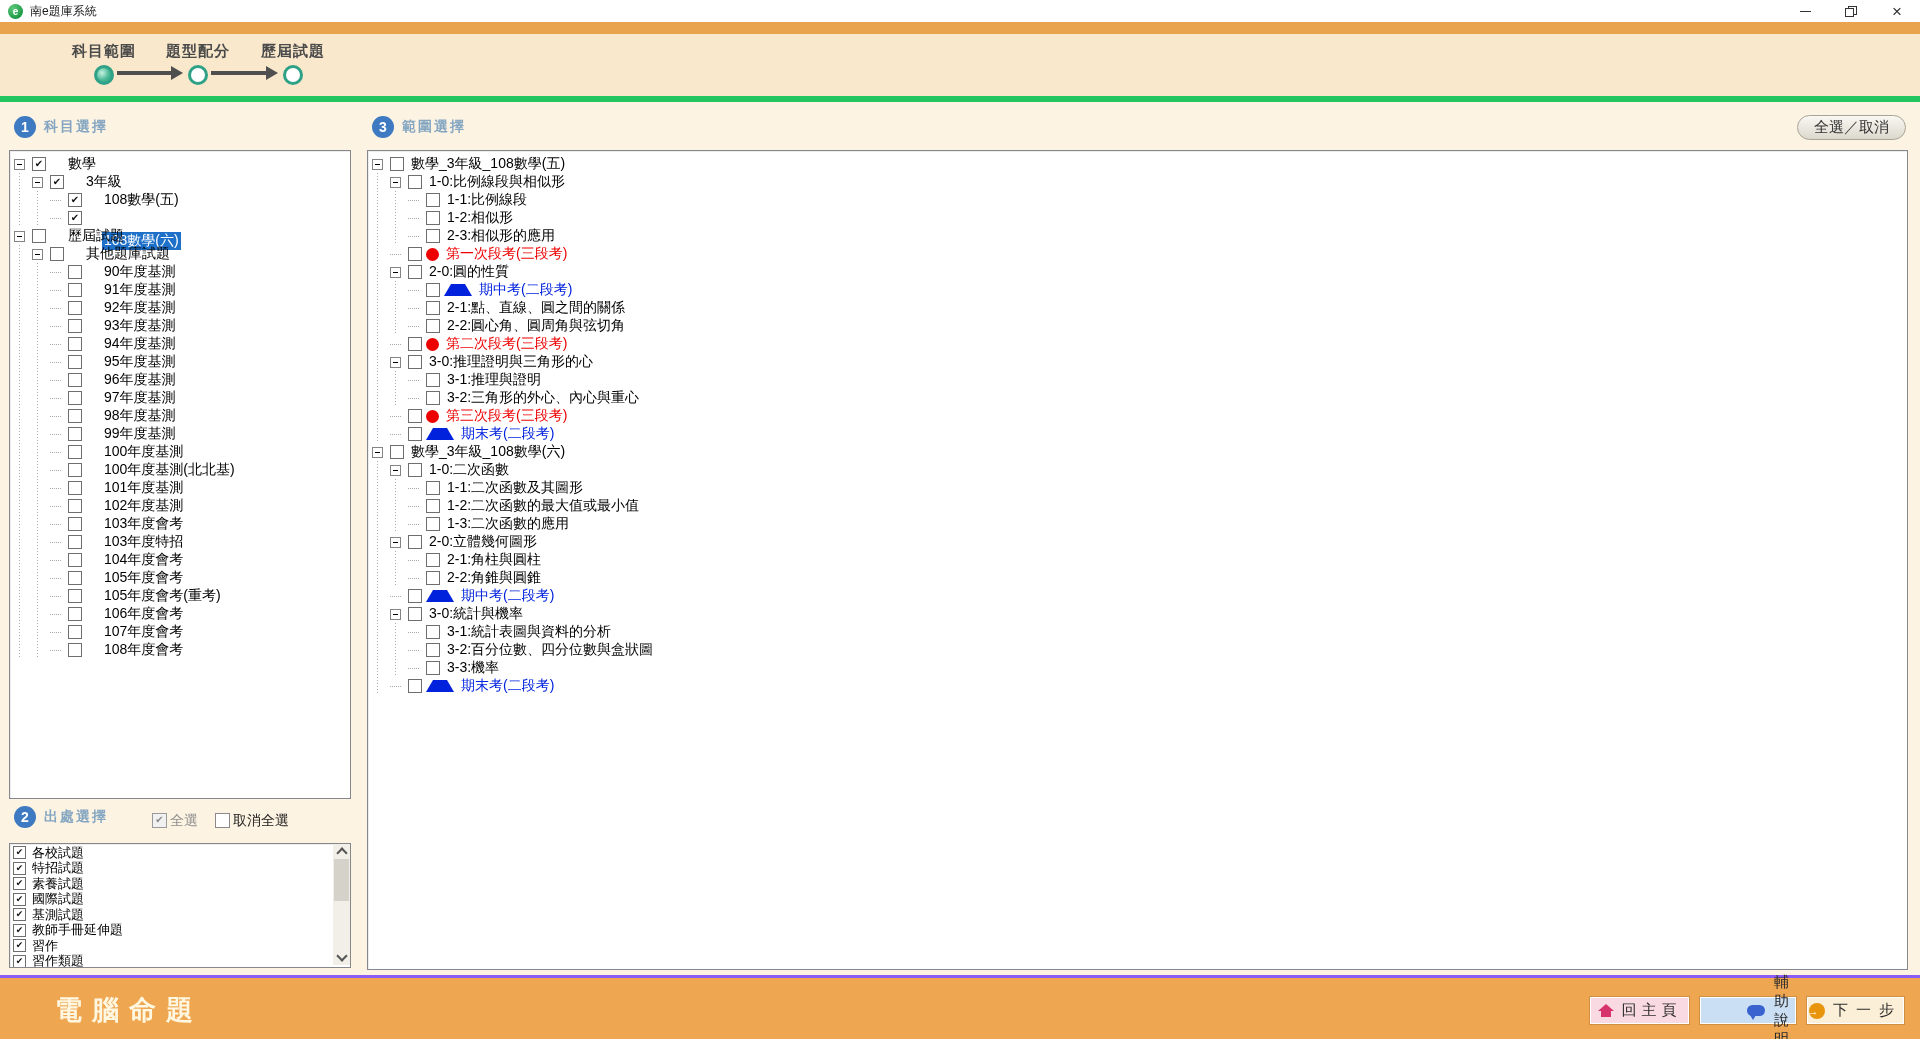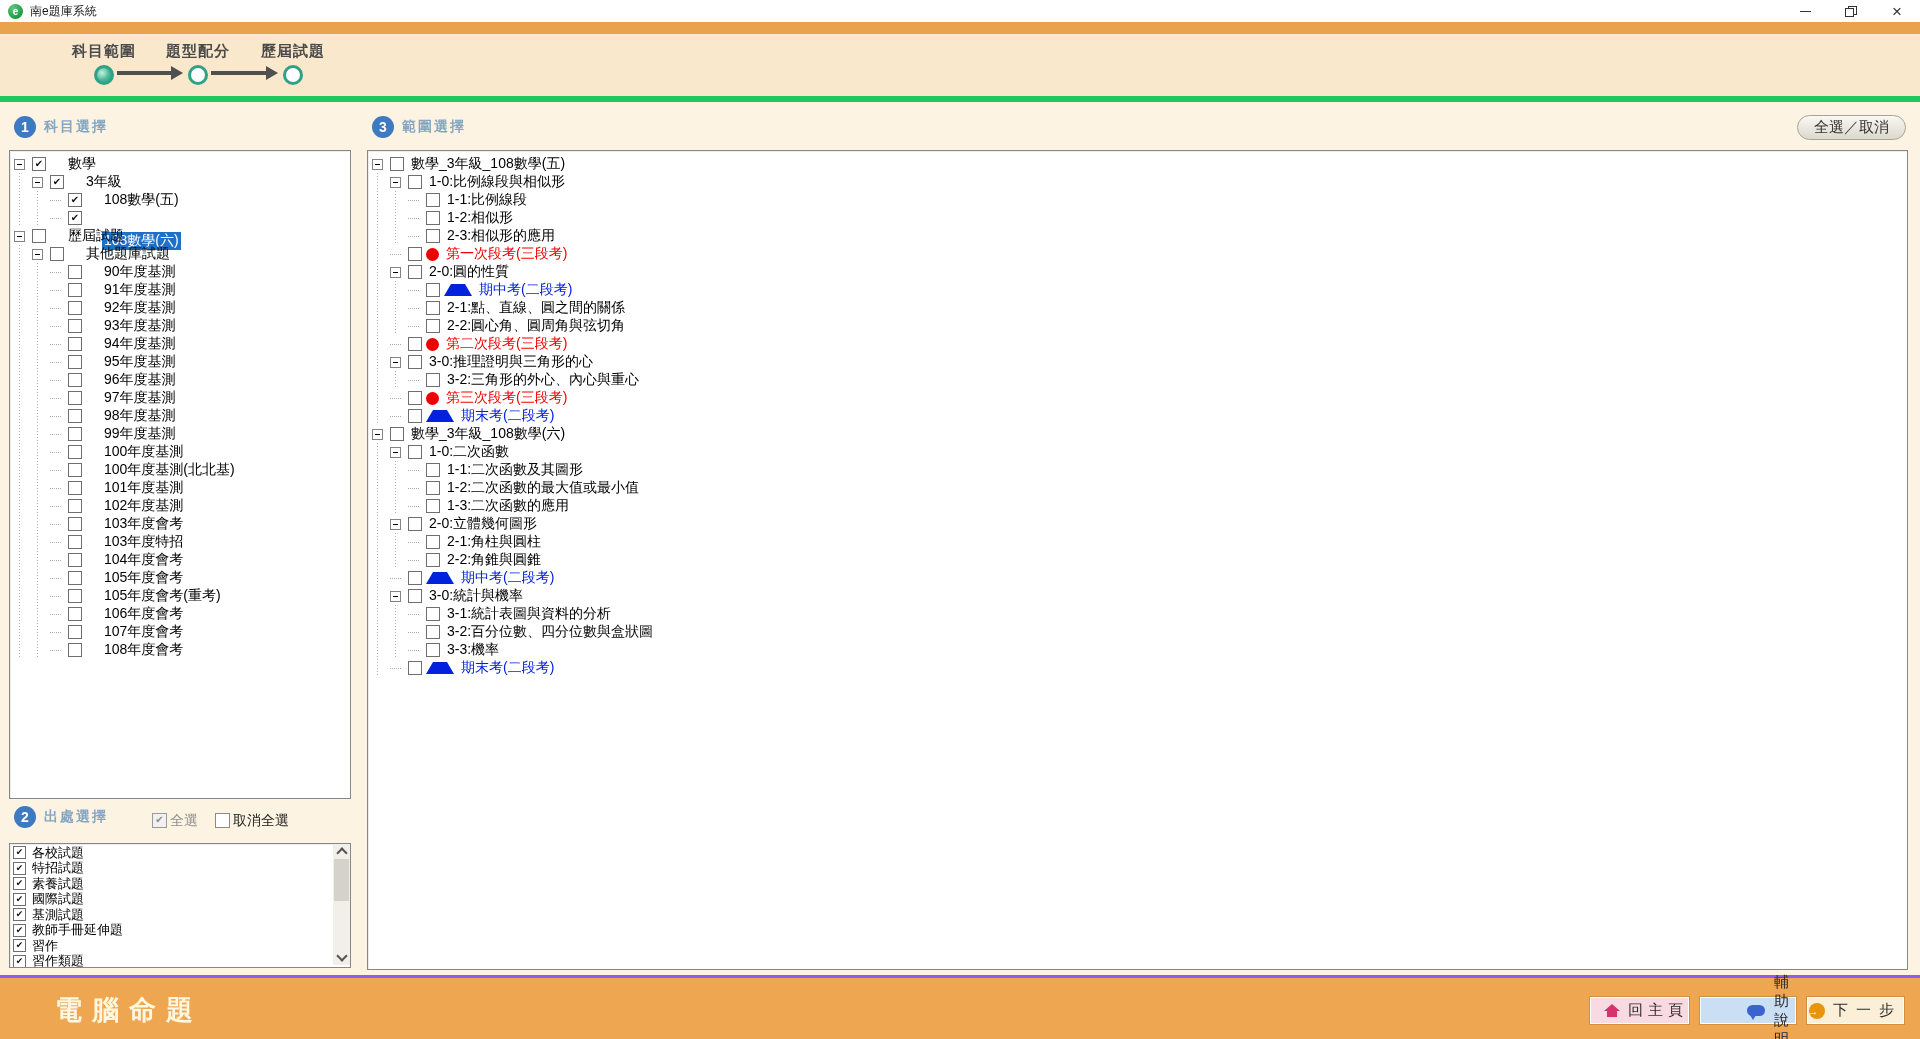--- a/index.html
+++ b/index.html
@@ -79,21 +79,21 @@
   #range-toggle{position:absolute;left:1797px;top:115px;width:109px;height:25px;border-radius:13px;
     background:linear-gradient(#faf8f3,#dcd8cd);border:1px solid #a9a496;font-size:15px;color:#333;
     display:flex;align-items:center;justify-content:center;cursor:pointer;font-family:inherit;}
   
   .footer{position:absolute;left:0;top:975px;width:1920px;height:64px;background:var(--c-footer-orange,#efa651);
     border-top:3px solid #8b5cf6;box-sizing:border-box;}
   .brand{position:absolute;left:55px;top:14px;font-size:27px;font-weight:bold;color:#fff7e0;letter-spacing:10px;}
   .fbtn{position:absolute;top:19px;height:27px;border:1px solid #fff;box-shadow:0 0 0 1px rgba(120,80,20,.25);
     display:flex;align-items:center;justify-content:center;gap:8px;font-size:15px;color:#2b2b2b;
     letter-spacing:5px;cursor:pointer;font-family:inherit;padding:0;}
-  .fbtn.b0{left:1590px;width:99px;background:var(--c-home-button-pink,#f9dae2);justify-content:flex-end;}
+  .fbtn.b0{left:1590px;width:99px;background:var(--c-home-button-pink,#f9dae2);}
   .fbtn.b1{left:1700px;width:96px;background:var(--c-help-button-blue,#cbdff4);padding-left:46px;}
   .fbtn.b2{left:1807px;width:97px;background:var(--c-next-button-cream,#fbefd7);letter-spacing:8px;}
   .i-home{position:relative;width:16px;height:13px;flex:0 0 16px;}
   .i-home::before{content:'';position:absolute;left:0;top:0;border-left:8px solid transparent;border-right:8px solid transparent;border-bottom:7px solid #d6336c;}
   .i-home::after{content:'';position:absolute;left:3px;top:7px;width:10px;height:6px;background:#d6336c;}
   .i-bubble{position:relative;width:18px;height:11px;flex:0 0 18px;background:#3a63d0;border-radius:6px;}
   .i-bubble::after{content:'';position:absolute;left:3px;bottom:-4px;border-left:3px solid transparent;border-right:3px solid transparent;border-top:5px solid #3a63d0;}
   .i-next{width:16px;height:16px;flex:0 0 16px;border-radius:50%;background:#e8940c;color:#fff;font-size:11px;font-weight:bold;
     display:flex;align-items:center;justify-content:center;}
 </style>
@@ -467,20 +467,27 @@
       <span class="guide"></span>
       <span class="exp"></span>
       <span class="cb"></span>
       <span class="lbl">3-0:推理證明與三角形的心</span>
     </div>
     <div class="trow">
       <span class="guide"></span>
       <span class="guide"></span>
       <span class="stub"></span>
       <span class="cb"></span>
+      <span class="lbl">3-1:推理與證明</span>
+    </div>
+    <div class="trow">
+      <span class="guide"></span>
+      <span class="guide"></span>
+      <span class="stub"></span>
+      <span class="cb"></span>
       <span class="lbl">3-2:三角形的外心、內心與重心</span>
     </div>
     <div class="trow">
       <span class="guide"></span>
       <span class="stub"></span>
       <span class="cb"></span>
       <span class="mdot"></span>
       <span class="lbl red">第三次段考(三段考)</span>
     </div>
     <div class="trow">

